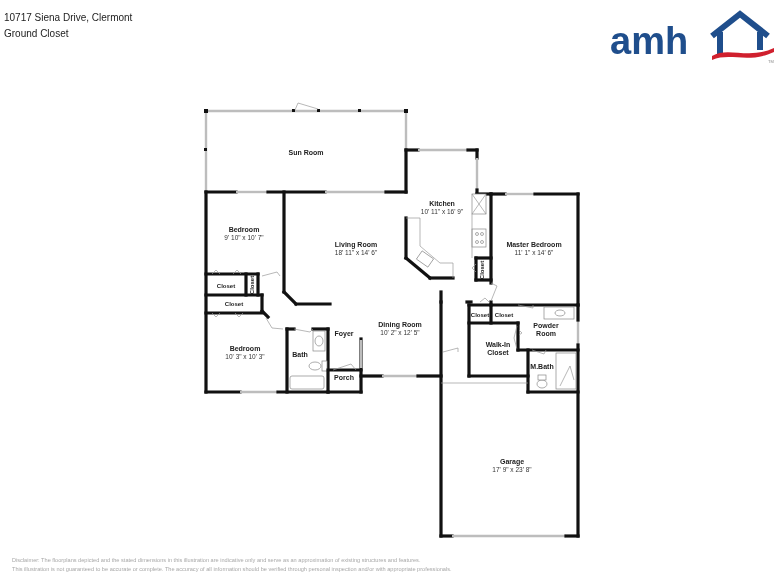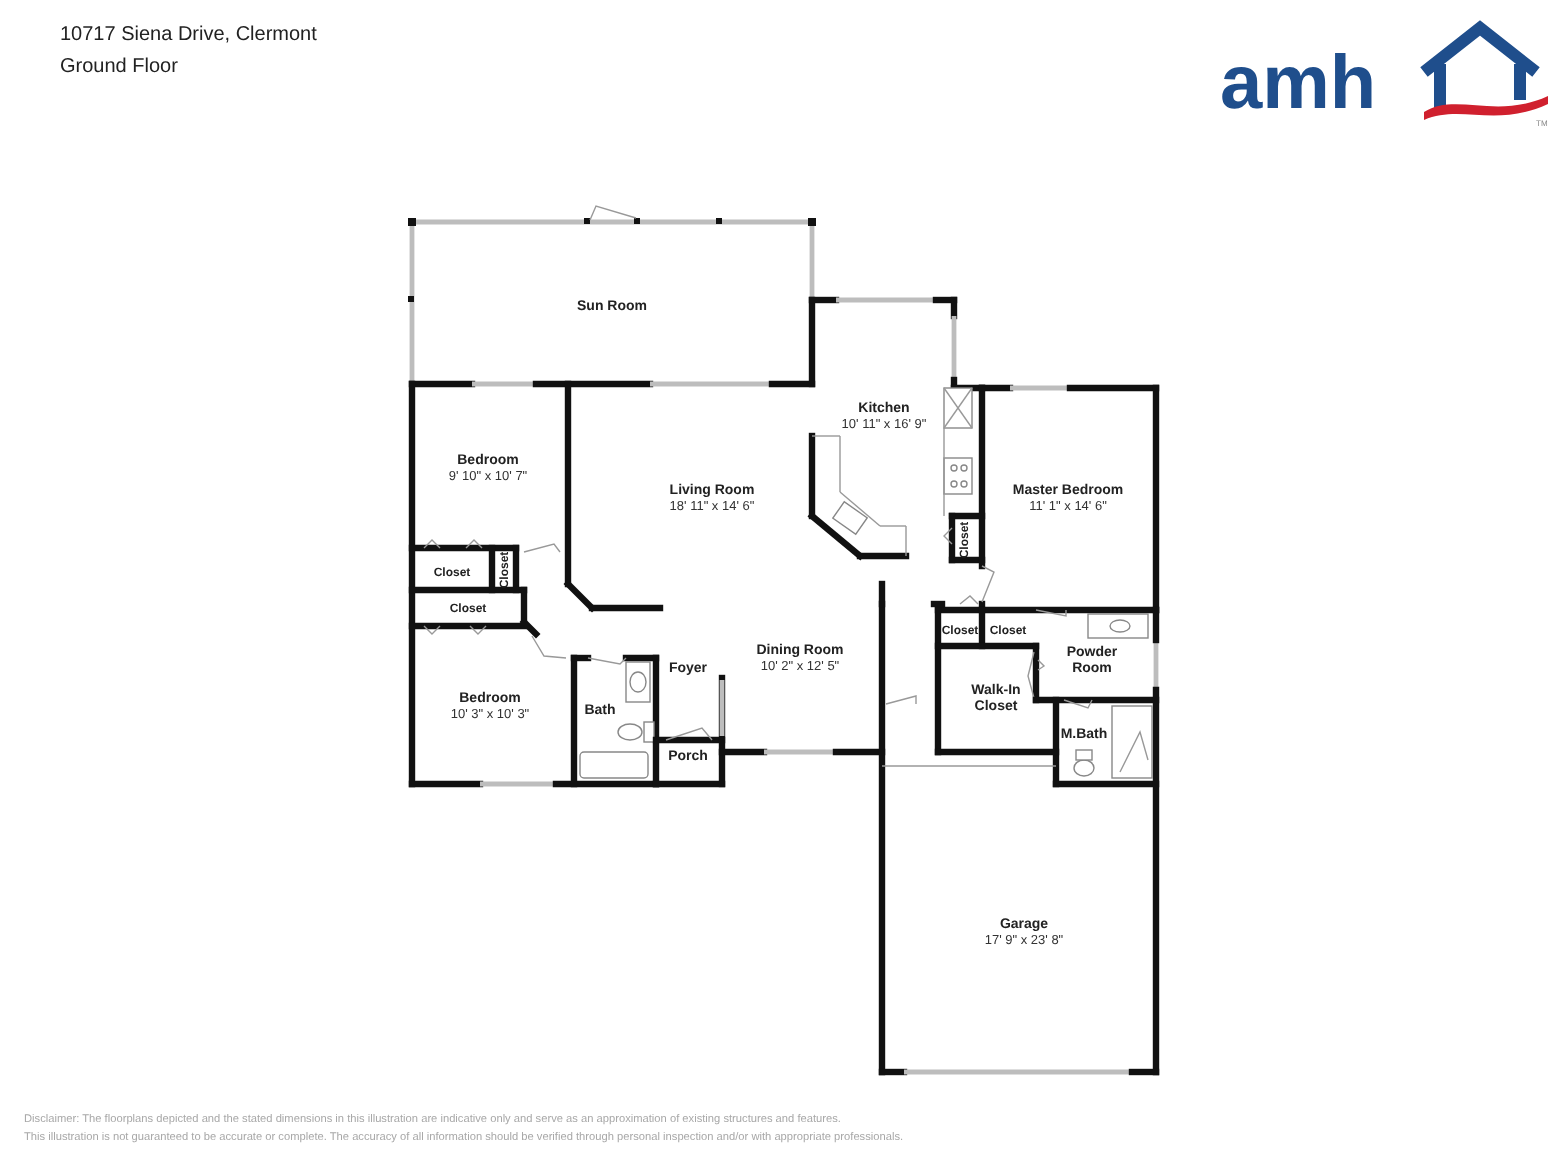--- a/index.html
+++ b/index.html
@@ -1,37 +1,37 @@
 <!DOCTYPE html>
 <html><head>
 <meta charset="utf-8">
 <style>
   html, body { margin:0; padding:0; background:#ffffff; }
   body { width:784px; height:588px; position:relative; overflow:hidden; font-family:"Liberation Sans", sans-serif; color:#222; }
-  .hdr { position:absolute; left:30px; font-size:10px; color:#222; }
+  .hdr { position:absolute; left:4px; font-size:10px; color:#222; }
   #addr { top:12px; }
   #floor { top:28px; }
   .logo { position:absolute; left:608px; top:10px; width:170px; height:55px; }
   .disc { position:absolute; left:12px; font-size:5.6px; color:#a8a8a8; white-space:nowrap; }
   #disc1 { top:557px; }
   #disc2 { top:566px; }
   svg.plan { position:absolute; left:0; top:0; }
   .rn { font-family:"Liberation Sans", sans-serif; font-weight:bold; font-size:7px; fill:#222; text-anchor:middle; }
   .rd { font-family:"Liberation Sans", sans-serif; font-size:6.5px; fill:#333; text-anchor:middle; }
   .rs { font-family:"Liberation Sans", sans-serif; font-weight:bold; font-size:6px; fill:#222; text-anchor:middle; }
   .w { stroke:#111; stroke-width:3.2; fill:none; stroke-linecap:square; }
   .win { stroke:#bdbdbd; stroke-width:2.4; fill:none; }
   .thin { stroke:#999; stroke-width:0.7; fill:none; }
   .fx { stroke:#888; stroke-width:0.7; fill:#fff; }
 </style>
 </head>
 <body>
 
 <div class="hdr" id="addr">10717 Siena Drive, Clermont</div>
-<div class="hdr" id="floor">Ground Floor</div>
+<div class="hdr" id="floor">Ground Closet</div>
 
 <svg class="logo" viewBox="0 0 170 55" width="170" height="55">
   <text x="2" y="44" font-family="Liberation Sans, sans-serif" font-weight="bold" font-size="38" fill="#1f4e8c">amh</text>
   <g>
     <polyline points="104,26 132,4 160,26" fill="none" stroke="#1f4e8c" stroke-width="6" stroke-linejoin="miter"></polyline>
     <line x1="112" y1="22" x2="112" y2="44" stroke="#1f4e8c" stroke-width="6"></line>
     <line x1="152" y1="22" x2="152" y2="40" stroke="#1f4e8c" stroke-width="6"></line>
   </g>
   <path d="M104,46 C120,36 140,50 166,38 L166,42 C140,54 122,42 104,50 Z" fill="#d0202e"></path>
   <text x="160" y="53" font-size="4" fill="#888" font-family="Liberation Sans, sans-serif">TM</text>

